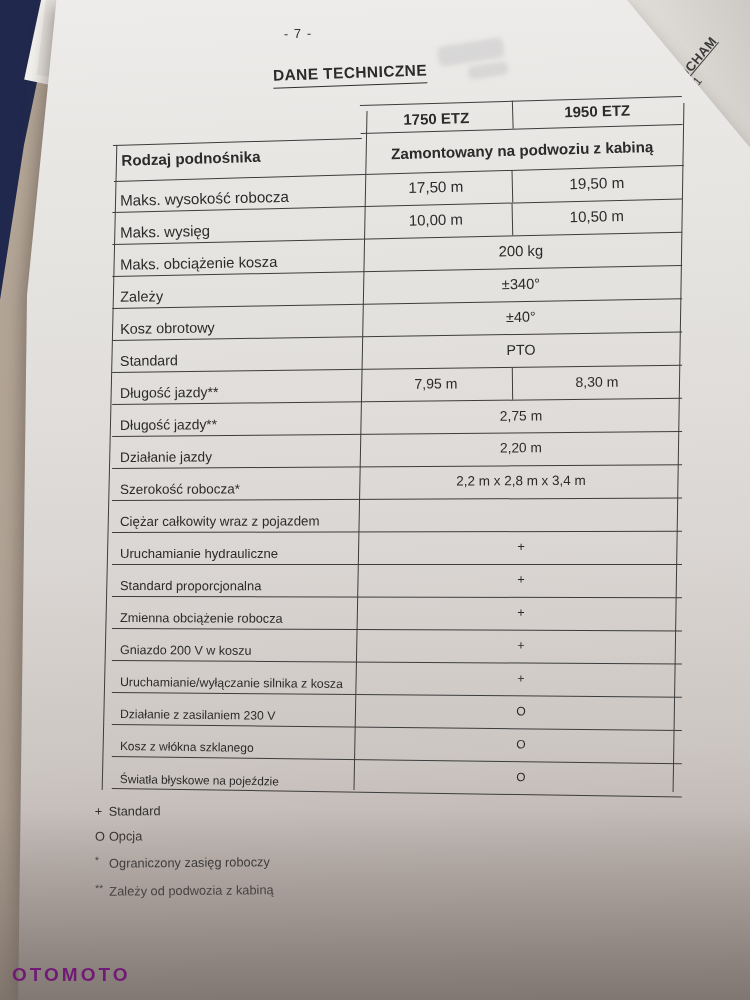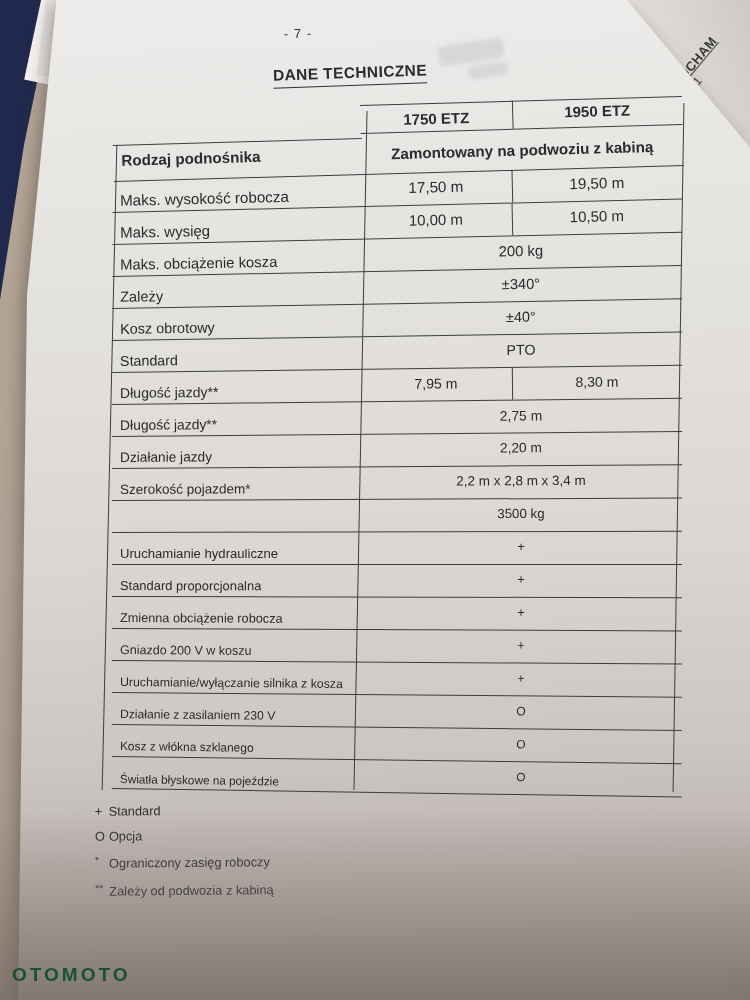--- a/index.html
+++ b/index.html
@@ -68,21 +68,21 @@
   
   .footnotes{position:absolute;left:95px;top:802px;transform:rotate(-.5deg);
     font-size:12.8px;color:#2f2f2f;}
   .footnote{margin-bottom:6.5px;line-height:18px;white-space:nowrap;}
   .footnote .marker{display:inline-block;min-width:10px;margin-right:4px;}
   .footnote .marker.sup{vertical-align:4px;font-size:10px;}
 
   
   .bottom-shadow{position:absolute;left:0;top:810px;width:750px;height:190px;
     background:linear-gradient(to bottom,rgba(124,112,106,0) 0%,rgba(124,112,106,.38) 55%,rgba(108,98,93,.62) 100%);}
-  .watermark{position:absolute;left:12px;top:964px;color:#14532d;font-weight:bold;
+  .watermark{position:absolute;left:12px;top:964px;color:#701a75;font-weight:bold;
     font-size:19px;letter-spacing:3px;}
 </style>
 </head>
 <body>
 
 <div class="stage">
 
   <div class="surface"></div>
   <div class="navy-corner"></div>
   <div class="sheet-edge e1"></div>
@@ -155,25 +155,25 @@
             </div>
             <div class="trow" style="top: 292px; transform: rotate(-0.49deg); font-size: 13.87px;">
               <span class="row-label">Długość jazdy**</span>
               <span class="row-value" style="left: 248px; width: 322px;">2,75 m</span>
             </div>
             <div class="trow" style="top: 324px; transform: rotate(-0.37deg); font-size: 13.68px;">
               <span class="row-label">Działanie jazdy</span>
               <span class="row-value" style="left: 248px; width: 322px;">2,20 m</span>
             </div>
             <div class="trow" style="top: 356px; transform: rotate(-0.25deg); font-size: 13.49px;">
-              <span class="row-label">Szerokość pojazdem*</span>
+              <span class="row-label">Szerokość robocza*</span>
               <span class="row-value" style="left: 248px; width: 322px;">2,2 m x 2,8 m x 3,4 m</span>
             </div>
             <div class="trow" style="top: 388px; transform: rotate(-0.13deg); font-size: 13.3px;">
-              <span class="row-value" style="left: 248px; width: 322px;">3500 kg</span>
+              <span class="row-label">Ciężar całkowity wraz z pojazdem</span>
             </div>
             <div class="trow" style="top: 420px; transform: rotate(-0.01deg); font-size: 13.11px;">
               <span class="row-label">Uruchamianie hydrauliczne</span>
               <span class="row-value" style="left: 248px; width: 322px;">+</span>
             </div>
             <div class="trow" style="top: 452px; transform: rotate(0.12deg); font-size: 12.92px;">
               <span class="row-label">Standard proporcjonalna</span>
               <span class="row-value" style="left: 248px; width: 322px;">+</span>
             </div>
             <div class="trow" style="top: 484px; transform: rotate(0.24deg); font-size: 12.73px;">

